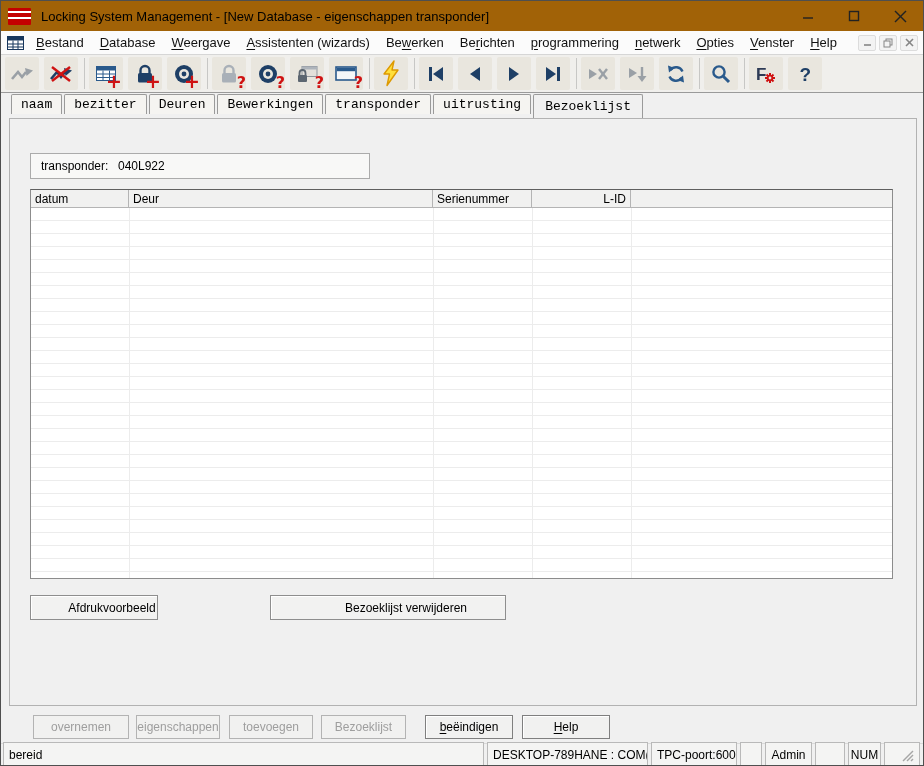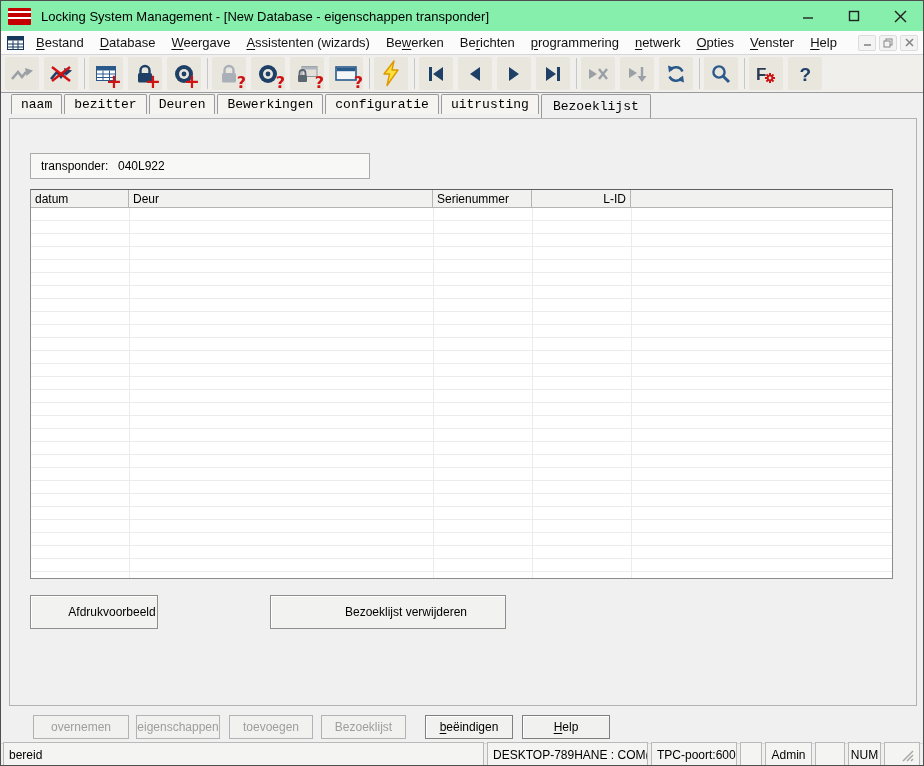--- a/index.html
+++ b/index.html
@@ -2,21 +2,21 @@
 <html><head>
 <meta charset="utf-8">
 <style>
   * { box-sizing: border-box; }
   html,body { margin:0; padding:0; background:#ffffff; }
   body { width:924px; height:766px; font-family:"Liberation Sans", sans-serif; }
   .window { position:relative; width:924px; height:766px; background:#f0f0f0;
             border:1px solid #4f4f4f; overflow:hidden; }
 
   
-  .titlebar { height:30px; background:#86efac; display:flex; align-items:center; padding-left:7px; }
+  .titlebar { height:30px; background:#a16207; display:flex; align-items:center; padding-left:7px; }
   .app-icon { width:23px; height:17px;
     background:linear-gradient(to bottom,#c40000 0 3px,#ffffff 3px 5px,#c40000 5px 9px,#ffffff 9px 11px,#c40000 11px 17px);
     border-radius:1px; }
   .title-text { margin-left:10px; font-size:13px; color:#000; }
   .title-controls { margin-left:auto; display:flex; height:30px; }
   .tc-btn { width:46px; height:30px; display:flex; align-items:center; justify-content:center; }
 
   
   .menubar { height:23px; background:#fbfbfb; display:flex; align-items:center; padding-left:6px; font-size:13px; }
   .doc-icon { display:flex; margin-right:4px; }
@@ -61,21 +61,21 @@
   .table { position:absolute; left:20px; top:70px; width:863px; height:390px;
            background:#ffffff; border:1px solid #8c8c8c; border-top-color:#5f5f5f; }
   .thead { display:flex; height:18px; background:#f1f1f0; border-bottom:1px solid #b4b4b4; font-size:12px; }
   .th { display:flex; align-items:center; padding:0 4px; border-right:1px solid #b4b4b4; flex:none; }
   .th.right { justify-content:flex-end; }
   .th.fill { flex:1; border-right:none; }
   .tbody { position:absolute; left:0; right:0; top:18px; bottom:0;
            background:repeating-linear-gradient(to bottom,#ffffff 0 12px,#ececec 12px 13px); }
   .vline { position:absolute; top:0; bottom:0; width:1px; background:#ececec; }
 
-  .btn { position:absolute; height:34px; background:#f2f2f1; border:1px solid #8e8e8e;
+  .btn { position:absolute; height:25px; background:#f2f2f1; border:1px solid #8e8e8e;
          box-shadow:inset 1px 1px 0 #ffffff; font-size:12px; color:#000;
          display:flex; align-items:center; justify-content:center;
          font-family:"Liberation Sans", sans-serif;padding-left:36px; }
   .btn-print { left:20px; top:476px; width:128px; }
   .btn-clear { left:260px; top:476px; width:236px; }
 
   
   .footer { position:absolute; left:0; top:714px; width:924px; height:25px; }
   .fbtn { position:absolute; top:0; height:24px; font-size:12px; background:#f1f1f0;
           border:1px solid #7f7f7f; box-shadow:inset 1px 1px 0 #ffffff;
@@ -366,21 +366,21 @@
           </svg>
         </span>
       </div>
     </div>
 
   <div class="tabbar" id="tabbar">
       <div class="tab">naam</div>
       <div class="tab">bezitter</div>
       <div class="tab">Deuren</div>
       <div class="tab">Bewerkingen</div>
-      <div class="tab">configuratie</div>
+      <div class="tab">transponder</div>
       <div class="tab">uitrusting</div>
       <div class="tab active">Bezoeklijst</div>
     </div>
 
   <div class="page">
     <div class="fieldbox box1">
       <span class="flabel">transponder:</span>
       <span class="fvalue">040L922</span>
     </div>
 

